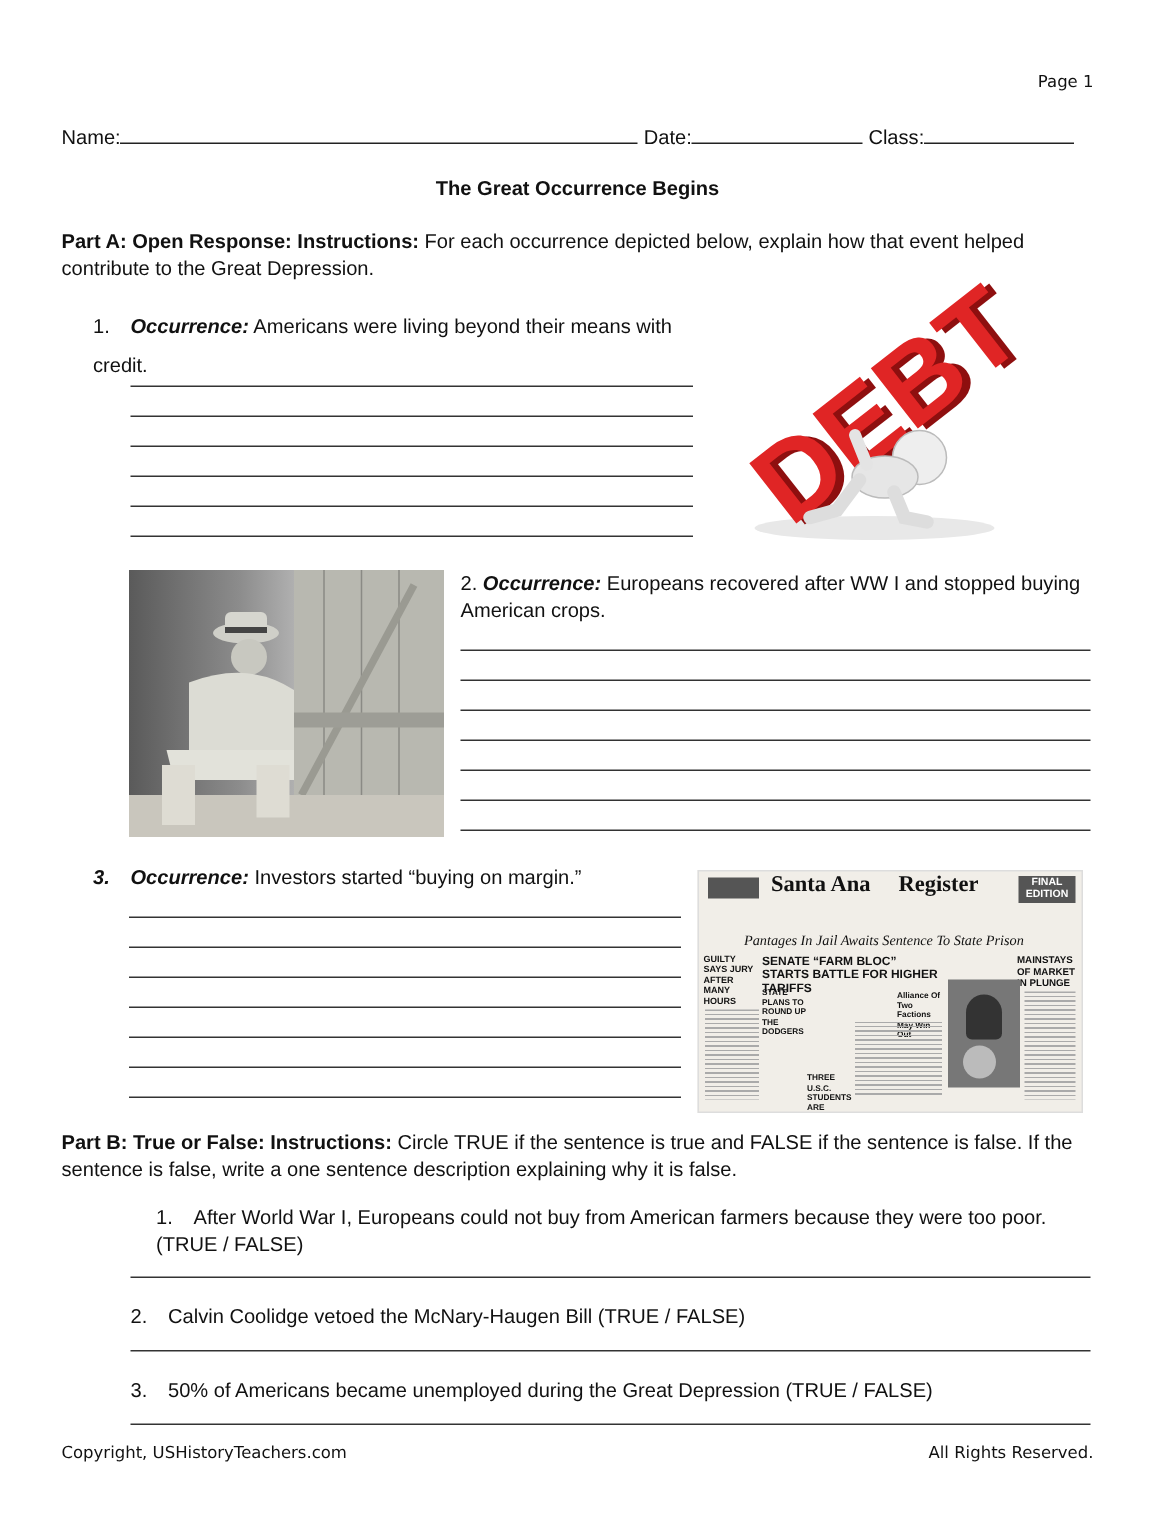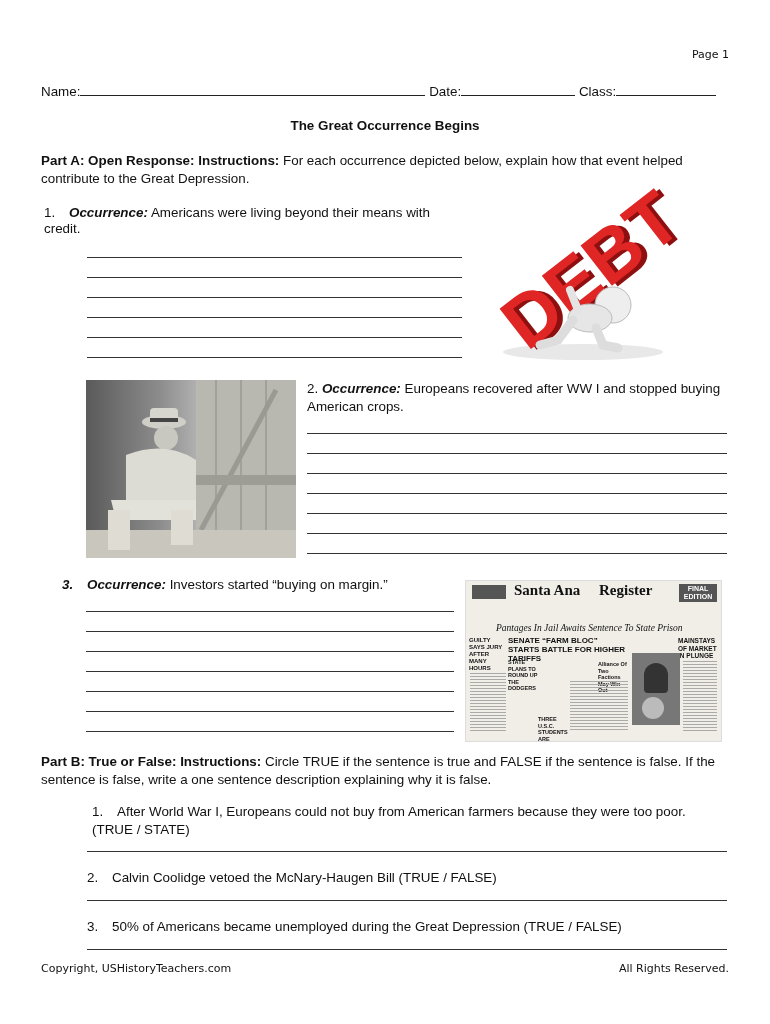--- a/index.html
+++ b/index.html
@@ -28,21 +28,21 @@
   <span>Date:</span><span class="blank" style="width:114px"></span>
   <span>Class:</span><span class="blank" style="width:100px"></span>
 </div>
 
 <div class="abs title">The Great Occurrence Begins</div>
 
 <div class="abs para" style="top:152px;">
   <span class="b">Part A: Open Response: Instructions:</span><span> For each occurrence depicted below, explain how that event helped contribute to the Great Depression.</span>
 </div>
 
-<div class="abs" style="top:205px; left:44px; width:400px; line-height:16px;">
+<div class="abs" style="top:205px; left:62px; width:400px; line-height:26px;">
   <span class="num">1.</span><span class="bi">Occurrence:</span><span> Americans were living beyond their means with credit.</span>
 </div>
 <div>
   <div class="rule" style="top:257px; left:87px; width:375px;"></div>
   <div class="rule" style="top:277px; left:87px; width:375px;"></div>
   <div class="rule" style="top:297px; left:87px; width:375px;"></div>
   <div class="rule" style="top:317px; left:87px; width:375px;"></div>
   <div class="rule" style="top:337px; left:87px; width:375px;"></div>
   <div class="rule" style="top:357px; left:87px; width:375px;"></div>
 </div>
@@ -127,23 +127,23 @@
   </div>
   <div style="position:absolute; top:92px; left:4px; width:36px; height:60px; background:repeating-linear-gradient(#aaa 0 1px, transparent 1px 3px);"></div>
   <div style="position:absolute; top:100px; left:104px; width:58px; height:50px; background:repeating-linear-gradient(#aaa 0 1px, transparent 1px 3px);"></div>
   <div style="position:absolute; top:80px; right:4px; width:34px; height:72px; background:repeating-linear-gradient(#aaa 0 1px, transparent 1px 3px);"></div>
 </div>
 
 <div class="abs para" style="top:753px;">
   <span class="b">Part B: True or False: Instructions:</span><span> Circle TRUE if the sentence is true and FALSE if the sentence is false. If the sentence is false, write a one sentence description explaining why it is false.</span>
 </div>
 
-<div class="abs" style="top:803px; left:92px; width:640px; line-height:18px;">
+<div class="abs" style="top:803px; left:104px; width:640px; line-height:18px;">
   <span class="num">1.</span><span>After World War I, Europeans could not buy from American farmers because they were too poor.</span><br>
-  <span>(TRUE / STATE)</span>
+  <span>(TRUE / FALSE)</span>
 </div>
 <div class="rule" style="top:851px; left:87px; width:640px;"></div>
 
 <div class="abs" style="top:869px; left:87px; width:640px; line-height:18px;">
   <span class="num">2.</span><span>Calvin Coolidge vetoed the McNary-Haugen Bill (TRUE / FALSE)</span>
 </div>
 <div class="rule" style="top:900px; left:87px; width:640px;"></div>
 
 <div class="abs" style="top:918px; left:87px; width:640px; line-height:18px;">
   <span class="num">3.</span><span>50% of Americans became unemployed during the Great Depression (TRUE / FALSE)</span>

